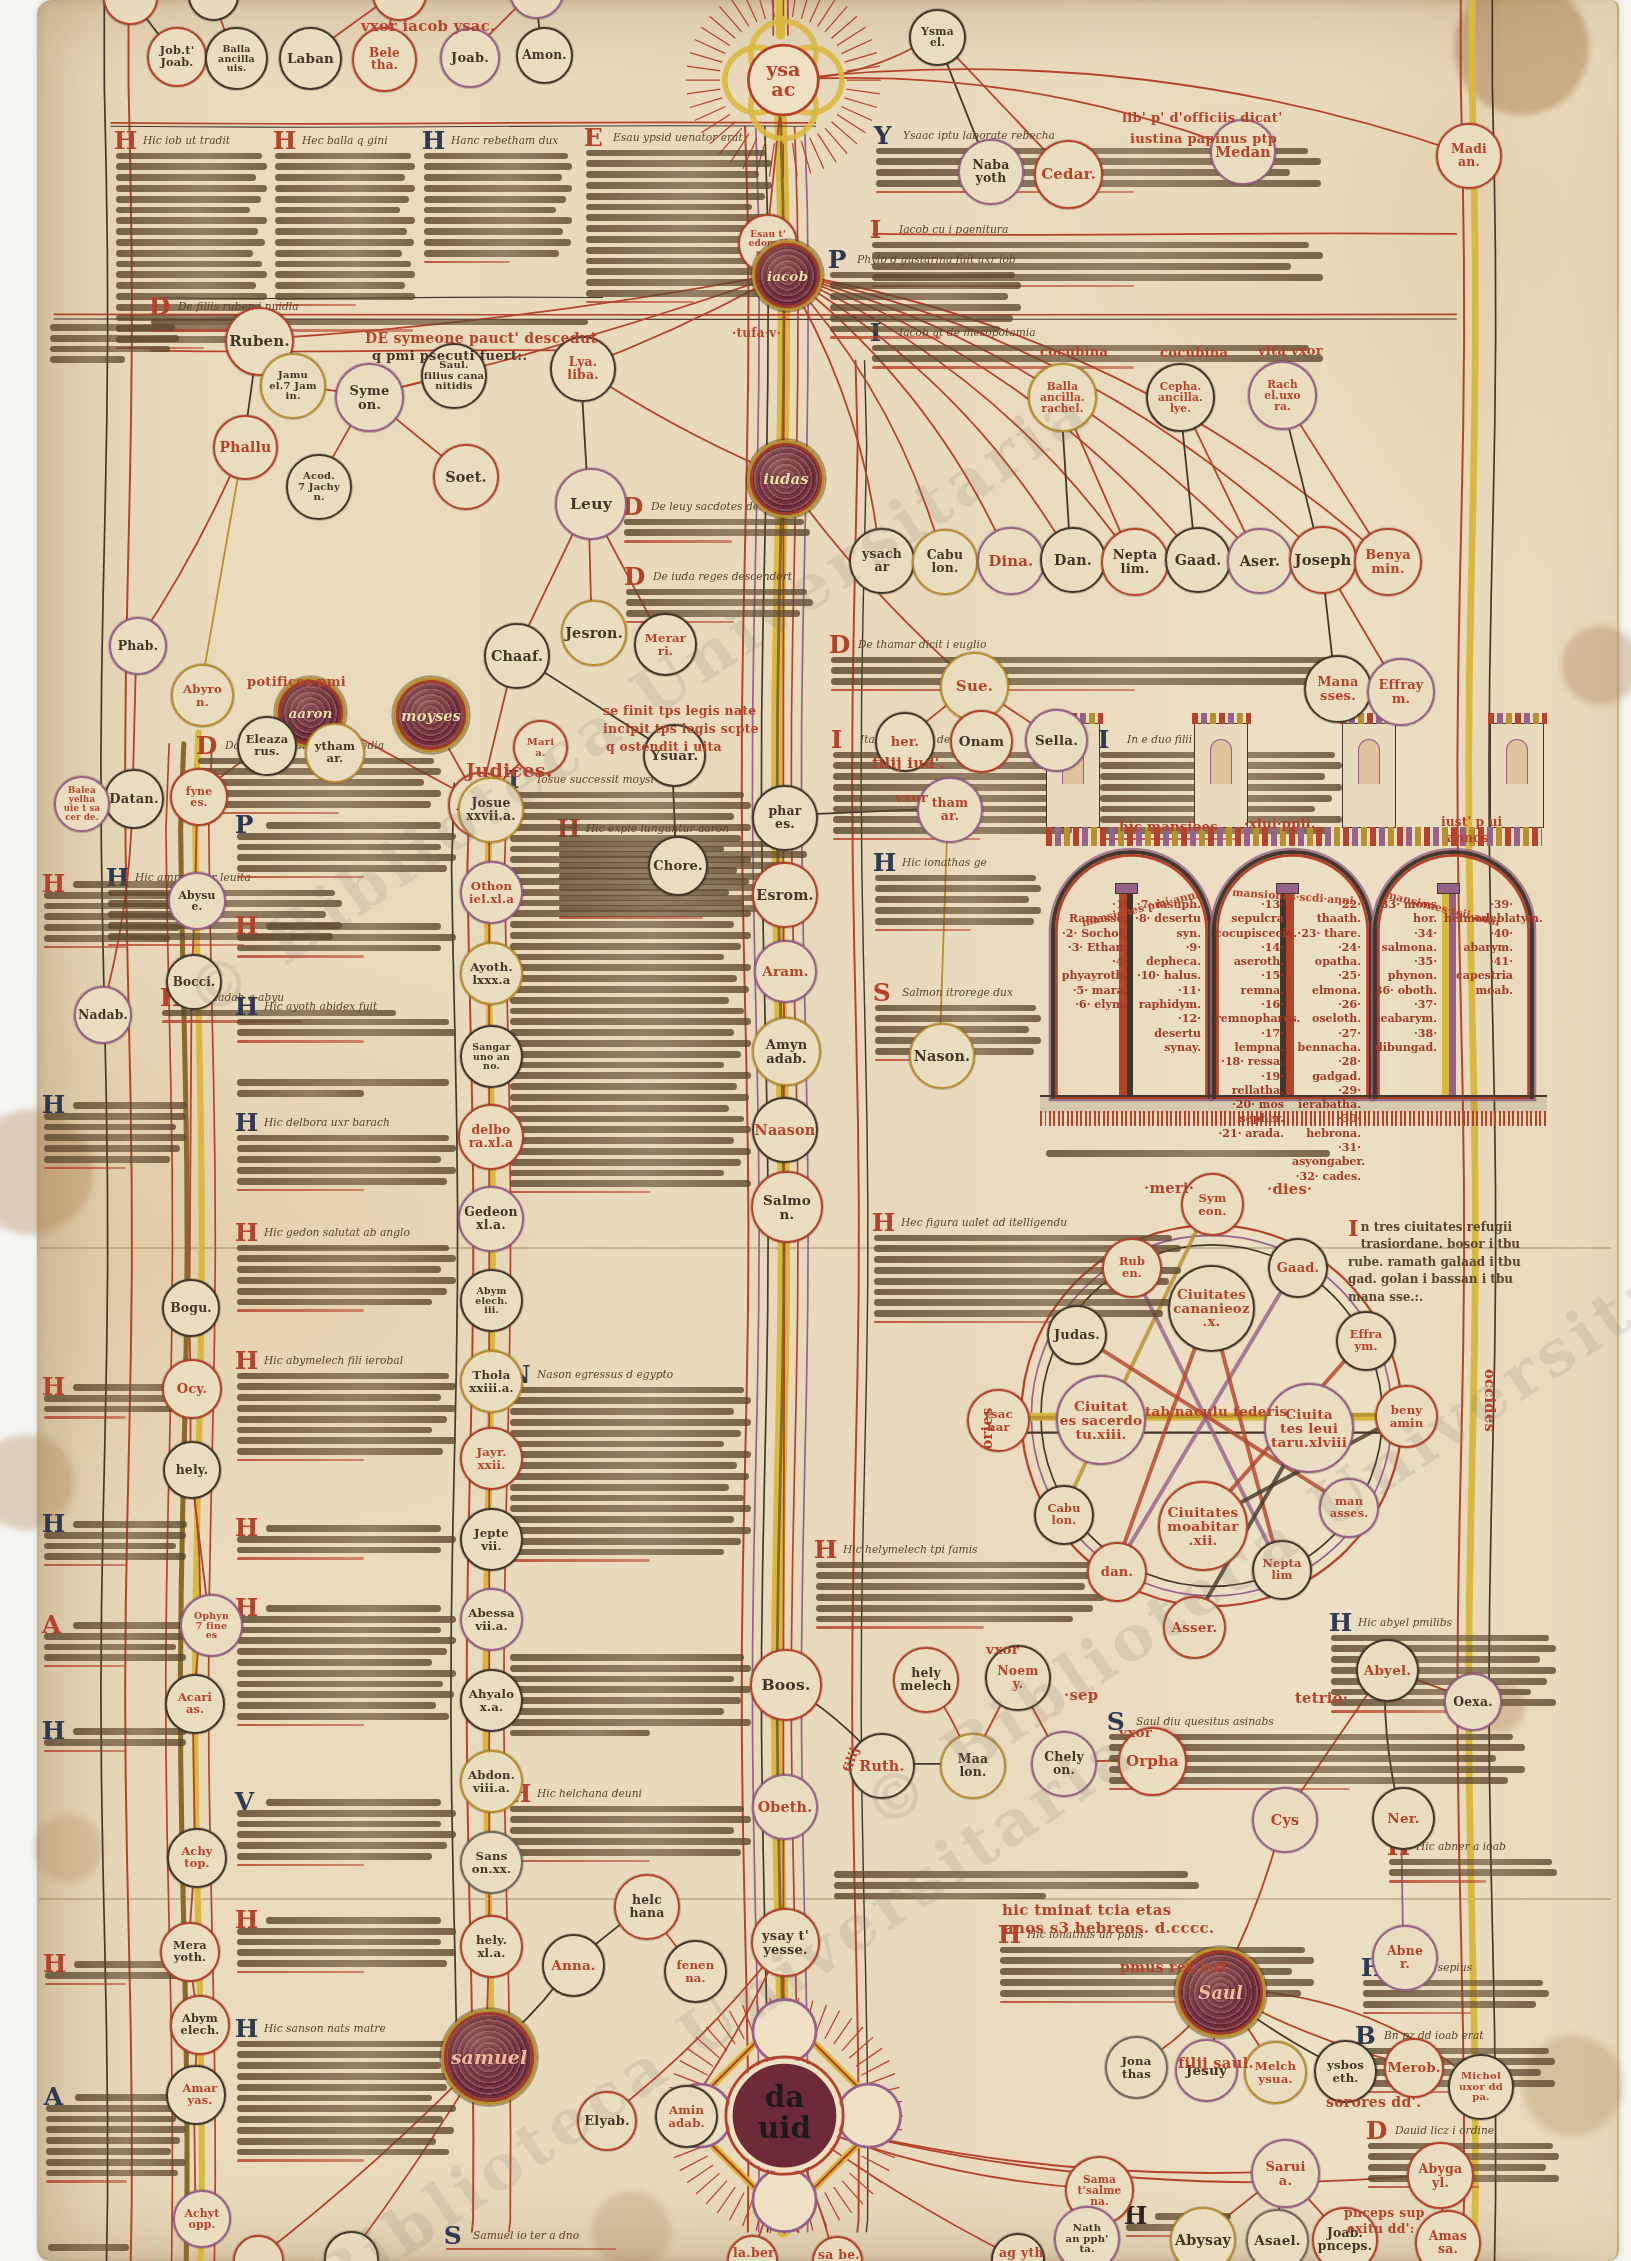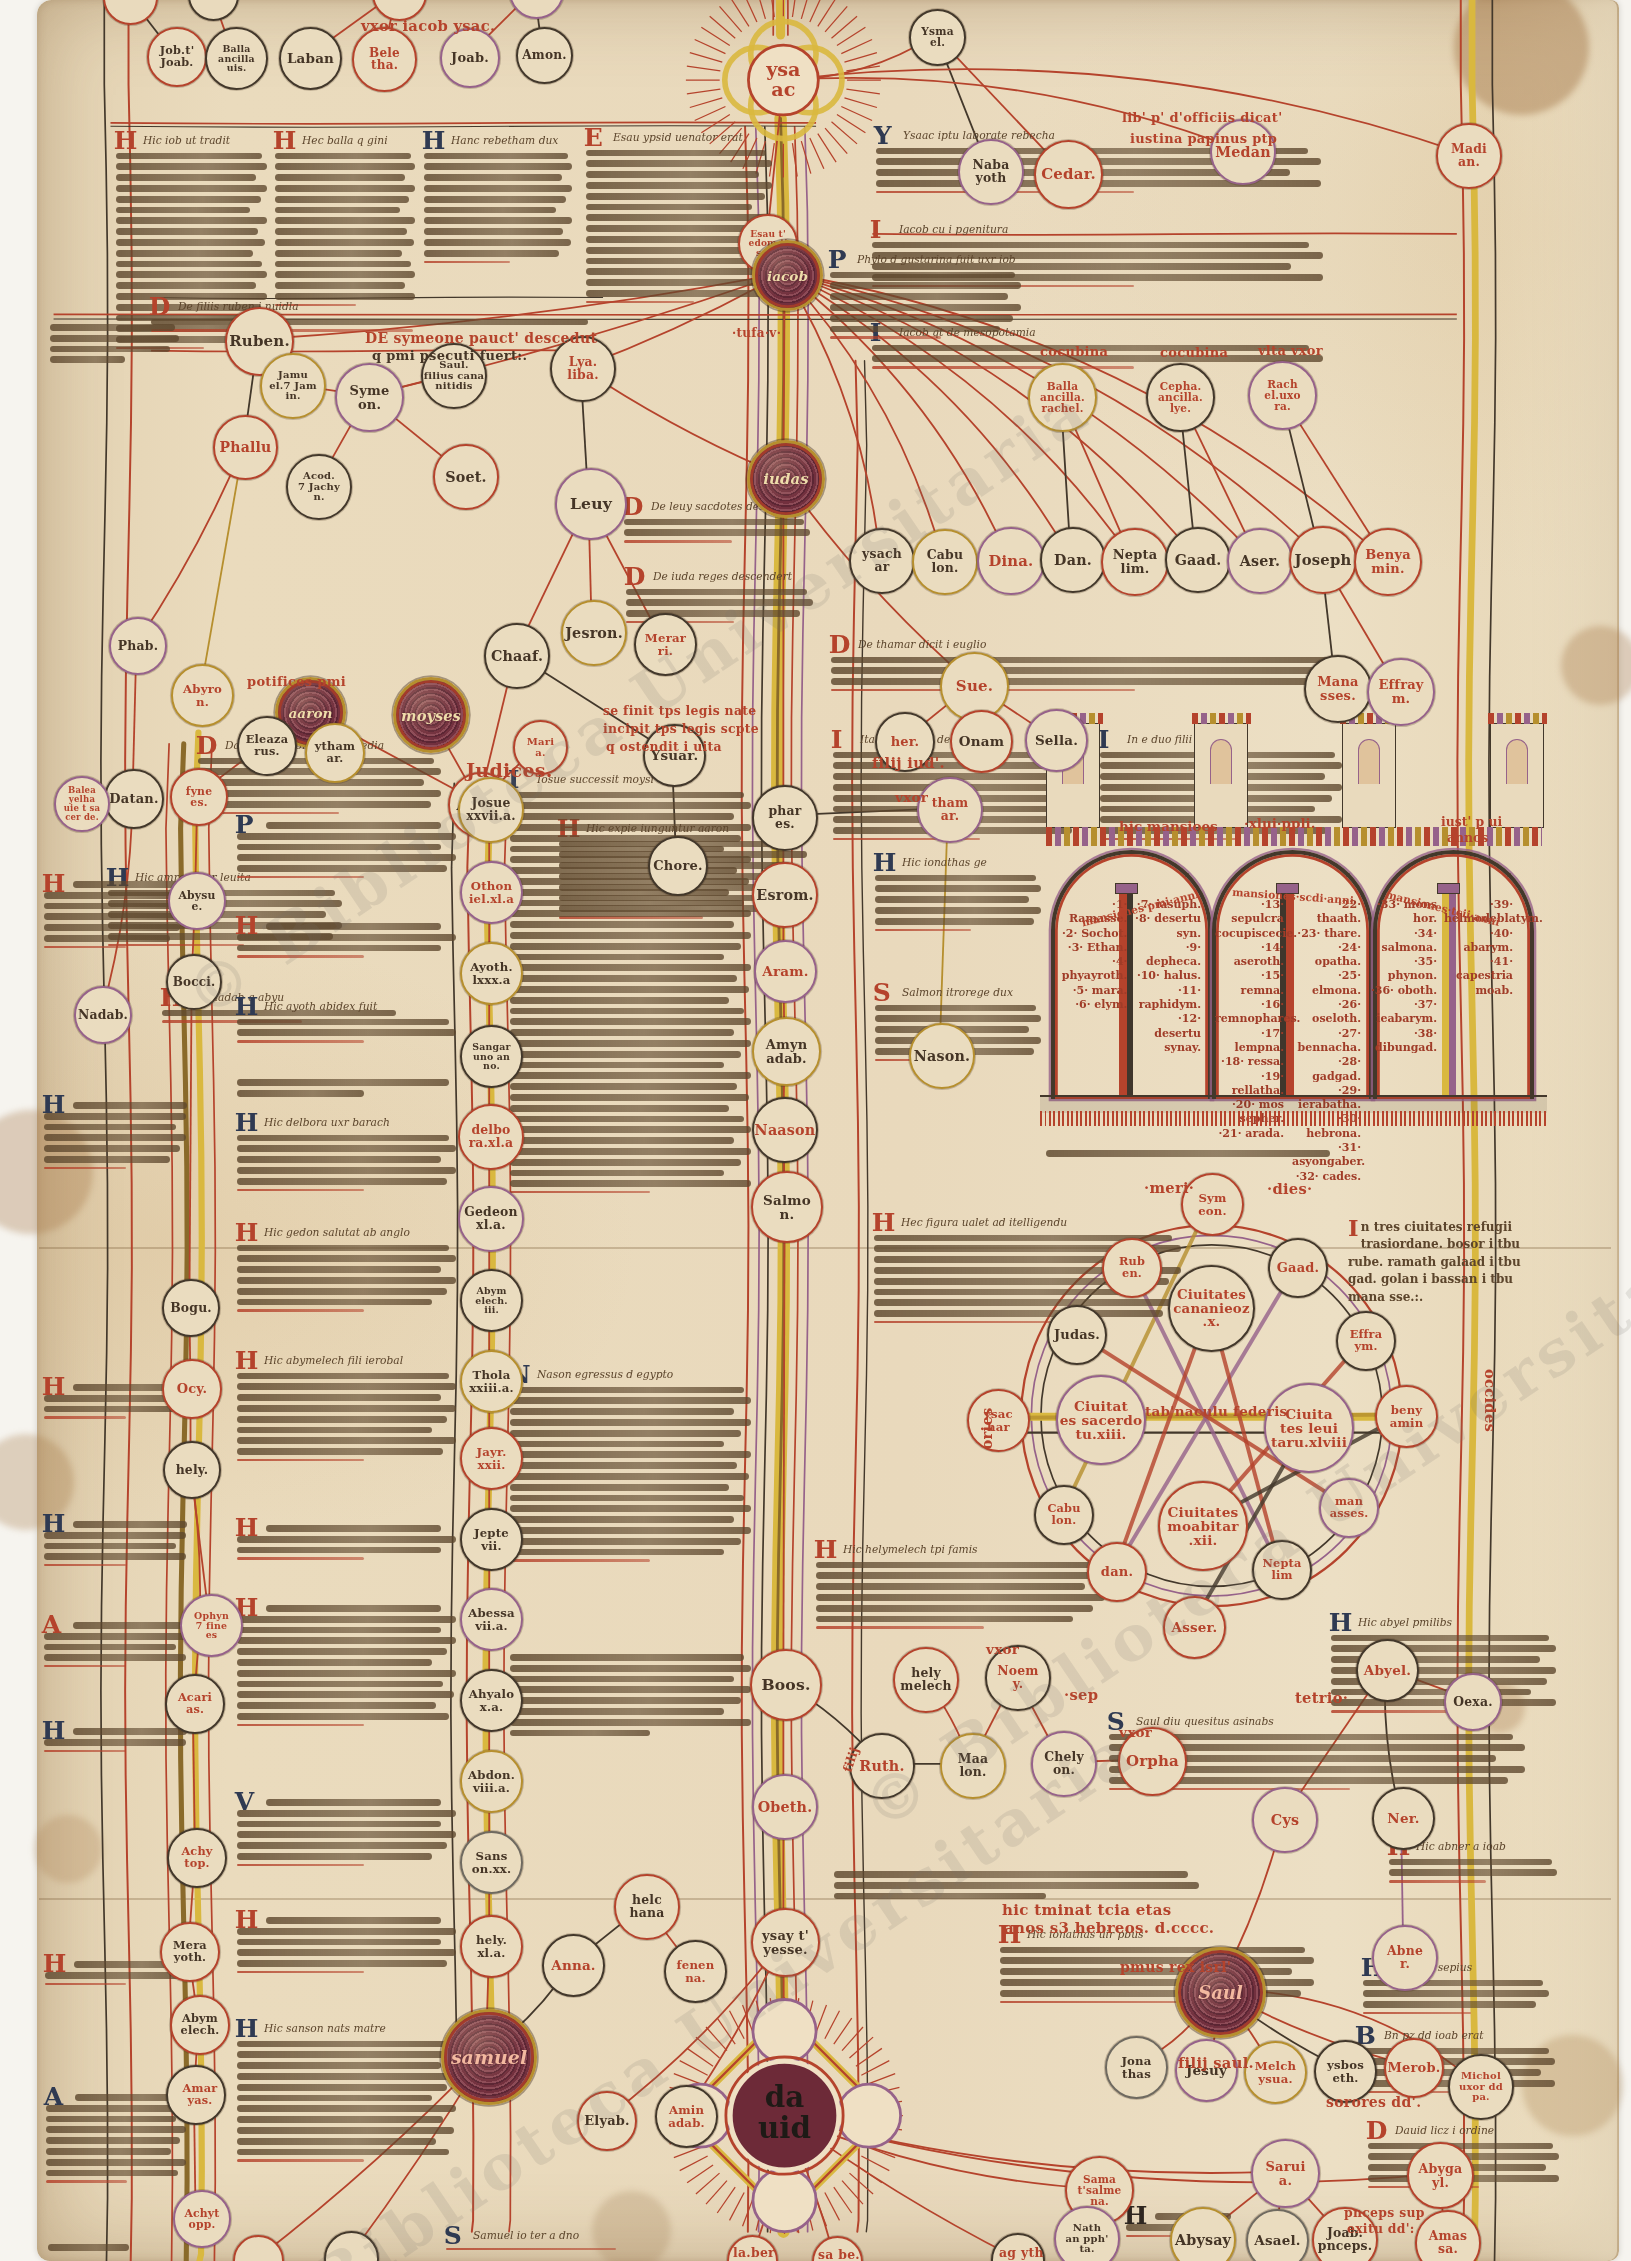--- a/index.html
+++ b/index.html
@@ -1264,20 +1264,30 @@
     <div class="gblock" style="left: 510px; top: 1650px; width: 241px; height: 127px;">
       <div class="ln" style="width: 97%;"></div>
       <div class="ln" style="width: 100%;"></div>
       <div class="ln" style="width: 93%;"></div>
       <div class="ln" style="width: 100%;"></div>
       <div class="ln" style="width: 96%;"></div>
       <div class="ln" style="width: 89%;"></div>
       <div class="ln" style="width: 100%;"></div>
       <div class="ln" style="width: 58%;"></div>
     </div>
+    <div class="gblock" style="left: 510px; top: 1787px; width: 241px; height: 108px;">
+      <span class="ini" style="color: rgb(181, 67, 44);">H</span>
+      <span class="inc">Hic helchana deuni</span>
+      <div class="ln" style="width: 97%;"></div>
+      <div class="ln" style="width: 100%;"></div>
+      <div class="ln" style="width: 93%;"></div>
+      <div class="ln" style="width: 100%;"></div>
+      <div class="ln" style="width: 96%;"></div>
+      <div class="ln red" style="width: 58%;"></div>
+    </div>
     <div class="gblock" style="left: 237px; top: 818px; width: 219px; height: 91px;">
       <span class="ini" style="color: rgb(47, 58, 82);">P</span>
       <div class="ln" style="width: 80%; margin-left: 29px;"></div>
       <div class="ln" style="width: 100%;"></div>
       <div class="ln" style="width: 93%;"></div>
       <div class="ln" style="width: 100%;"></div>
       <div class="ln" style="width: 96%;"></div>
       <div class="ln red" style="width: 58%;"></div>
     </div>
     <div class="gblock" style="left: 237px; top: 919px; width: 219px; height: 72px;">

